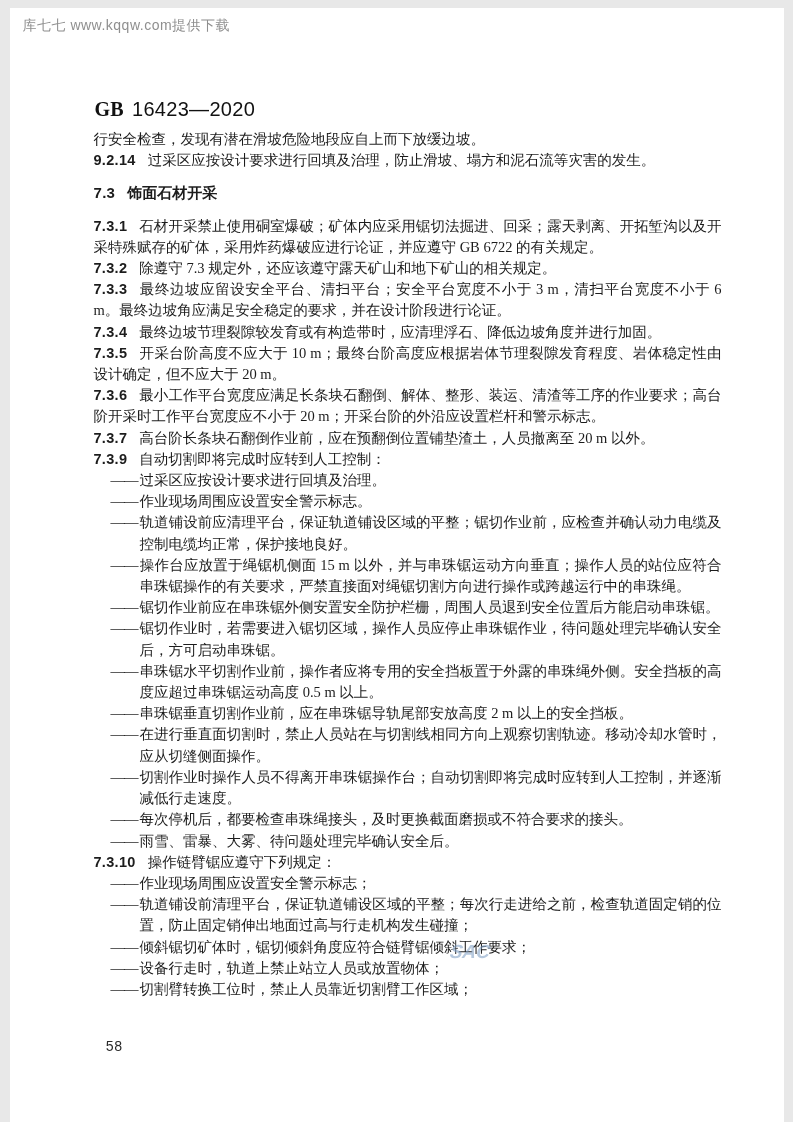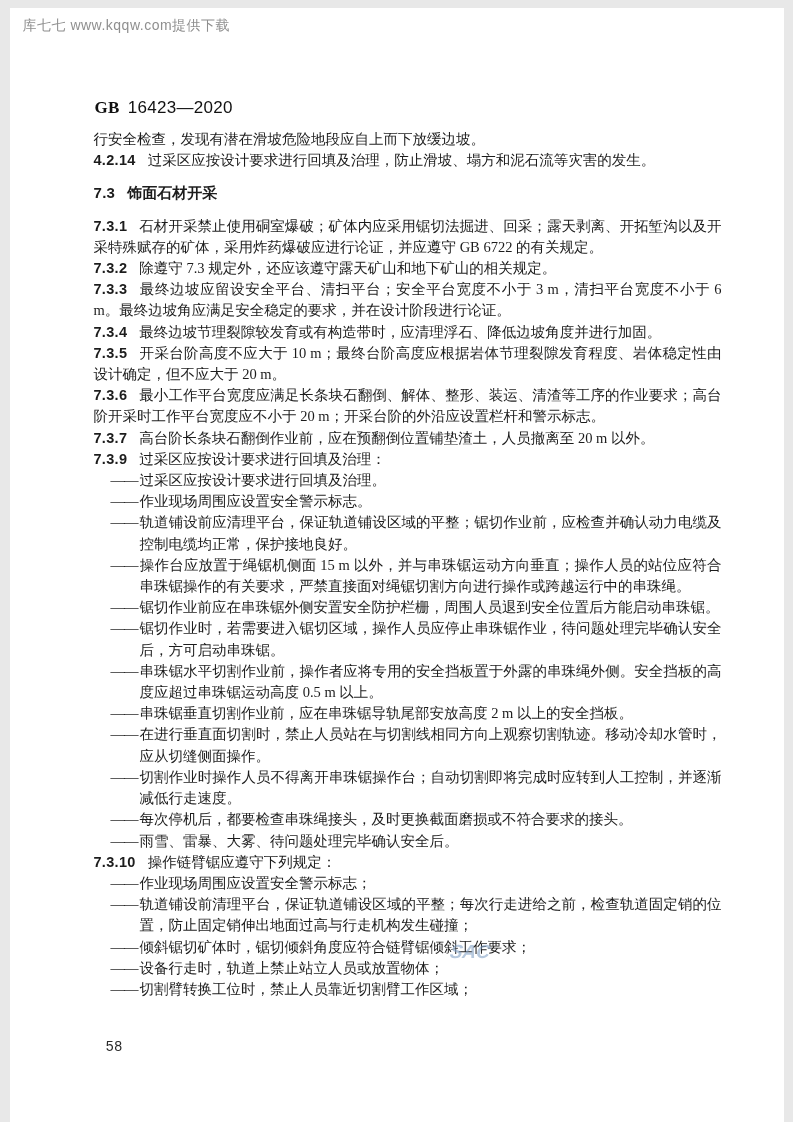--- a/index.html
+++ b/index.html
@@ -19,21 +19,21 @@
     top: 9px;
     font-family: "Liberation Sans", "DejaVu Sans", sans-serif;
     font-size: 14px;
     letter-spacing: 0.5px;
     color: #8f8f8f;
   }
   .std-header {
     position: absolute;
     left: 85px;
     top: 90px;
-    font-size: 17px;
+    font-size: 20px;
     color: #111;
     letter-spacing: 0.3px;
   }
   .std-header .gb {
     font-family: "Liberation Serif", "DejaVu Serif", serif;
     font-weight: bold;
     margin-right: 8px;
   }
   .std-header .code {
     font-family: "Liberation Sans", "DejaVu Sans", sans-serif;
@@ -97,30 +97,30 @@
 
 <div class="page">
   <div class="site-watermark">库七七 www.kqqw.com提供下载</div>
 
   <div class="std-header">
     <span class="gb">GB</span><span class="code">16423—2020</span>
   </div>
 
   <div class="content" id="content">
       <p class="body"><span class="txt">行安全检查，发现有潜在滑坡危险地段应自上而下放缓边坡。</span></p>
-      <p class="clause"><span class="num">4.2.14</span><span class="txt">过采区应按设计要求进行回填及治理，防止滑坡、塌方和泥石流等灾害的发生。</span></p>
+      <p class="clause"><span class="num">9.2.14</span><span class="txt">过采区应按设计要求进行回填及治理，防止滑坡、塌方和泥石流等灾害的发生。</span></p>
       <p class="heading"><span class="num">7.3</span><span class="txt">饰面石材开采</span></p>
       <p class="clause"><span class="num">7.3.1</span><span class="txt">石材开采禁止使用硐室爆破；矿体内应采用锯切法掘进、回采；露天剥离、开拓堑沟以及开采特殊赋存的矿体，采用炸药爆破应进行论证，并应遵守 GB 6722 的有关规定。</span></p>
       <p class="clause"><span class="num">7.3.2</span><span class="txt">除遵守 7.3 规定外，还应该遵守露天矿山和地下矿山的相关规定。</span></p>
       <p class="clause"><span class="num">7.3.3</span><span class="txt">最终边坡应留设安全平台、清扫平台；安全平台宽度不小于 3 m，清扫平台宽度不小于 6 m。最终边坡角应满足安全稳定的要求，并在设计阶段进行论证。</span></p>
       <p class="clause"><span class="num">7.3.4</span><span class="txt">最终边坡节理裂隙较发育或有构造带时，应清理浮石、降低边坡角度并进行加固。</span></p>
       <p class="clause"><span class="num">7.3.5</span><span class="txt">开采台阶高度不应大于 10 m；最终台阶高度应根据岩体节理裂隙发育程度、岩体稳定性由设计确定，但不应大于 20 m。</span></p>
       <p class="clause"><span class="num">7.3.6</span><span class="txt">最小工作平台宽度应满足长条块石翻倒、解体、整形、装运、清渣等工序的作业要求；高台阶开采时工作平台宽度应不小于 20 m；开采台阶的外沿应设置栏杆和警示标志。</span></p>
       <p class="clause"><span class="num">7.3.7</span><span class="txt">高台阶长条块石翻倒作业前，应在预翻倒位置铺垫渣土，人员撤离至 20 m 以外。</span></p>
-      <p class="clause"><span class="num">7.3.9</span><span class="txt">过采区应按设计要求进行回填及治理：</span></p>
+      <p class="clause"><span class="num">7.3.9</span><span class="txt">自动切割即将完成时应转到人工控制：</span></p>
       <p class="dash"><span class="dashmark">——</span><span class="txt">过采区应按设计要求进行回填及治理。</span></p>
       <p class="dash"><span class="dashmark">——</span><span class="txt">作业现场周围应设置安全警示标志。</span></p>
       <p class="dash"><span class="dashmark">——</span><span class="txt">轨道铺设前应清理平台，保证轨道铺设区域的平整；锯切作业前，应检查并确认动力电缆及控制电缆均正常，保护接地良好。</span></p>
       <p class="dash"><span class="dashmark">——</span><span class="txt">操作台应放置于绳锯机侧面 15 m 以外，并与串珠锯运动方向垂直；操作人员的站位应符合串珠锯操作的有关要求，严禁直接面对绳锯切割方向进行操作或跨越运行中的串珠绳。</span></p>
       <p class="dash"><span class="dashmark">——</span><span class="txt">锯切作业前应在串珠锯外侧安置安全防护栏栅，周围人员退到安全位置后方能启动串珠锯。</span></p>
       <p class="dash"><span class="dashmark">——</span><span class="txt">锯切作业时，若需要进入锯切区域，操作人员应停止串珠锯作业，待问题处理完毕确认安全后，方可启动串珠锯。</span></p>
       <p class="dash"><span class="dashmark">——</span><span class="txt">串珠锯水平切割作业前，操作者应将专用的安全挡板置于外露的串珠绳外侧。安全挡板的高度应超过串珠锯运动高度 0.5 m 以上。</span></p>
       <p class="dash"><span class="dashmark">——</span><span class="txt">串珠锯垂直切割作业前，应在串珠锯导轨尾部安放高度 2 m 以上的安全挡板。</span></p>
       <p class="dash"><span class="dashmark">——</span><span class="txt">在进行垂直面切割时，禁止人员站在与切割线相同方向上观察切割轨迹。移动冷却水管时，应从切缝侧面操作。</span></p>
       <p class="dash"><span class="dashmark">——</span><span class="txt">切割作业时操作人员不得离开串珠锯操作台；自动切割即将完成时应转到人工控制，并逐渐减低行走速度。</span></p>

